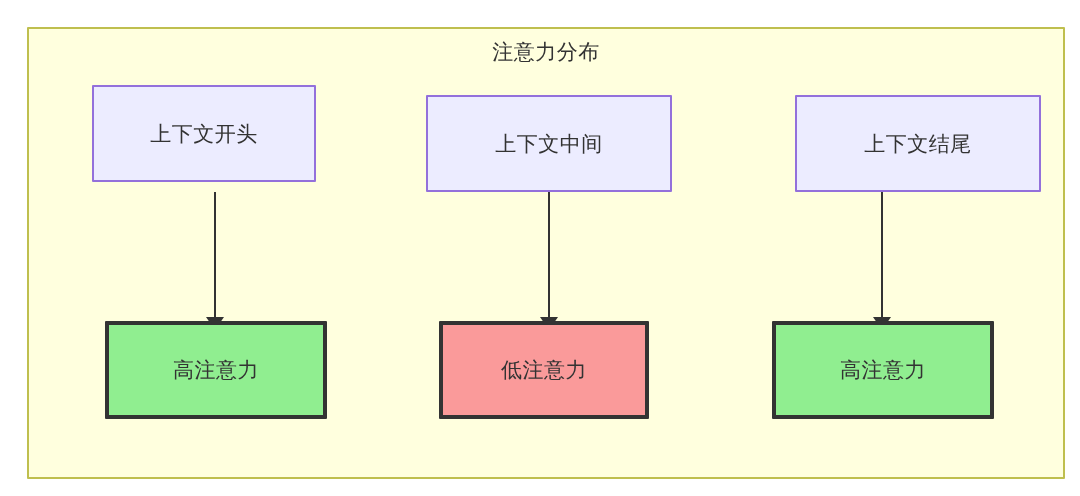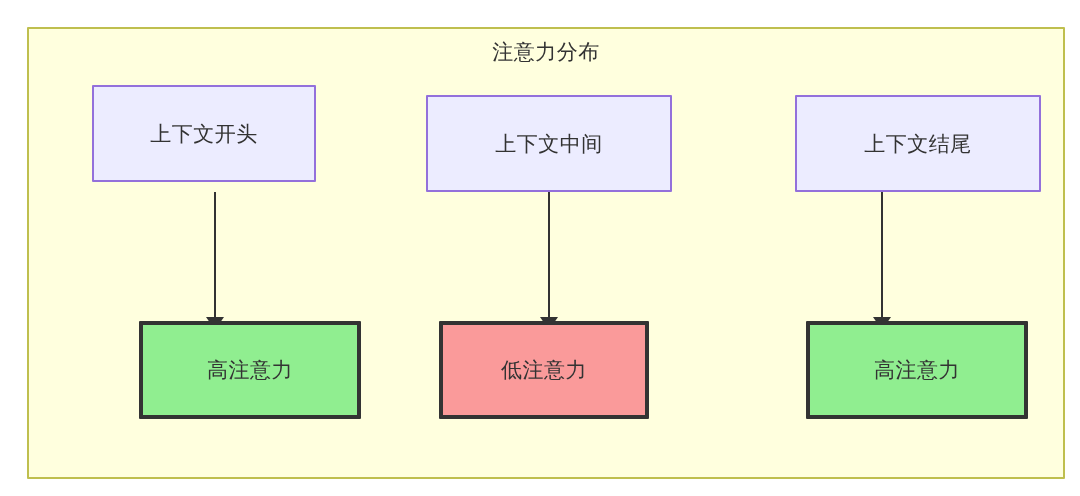--- a/index.html
+++ b/index.html
@@ -65,21 +65,20 @@
     border-radius: 1px;
   }
 
   .node.result {
     border: 4px solid #333333;
     border-radius: 1px;
   }
 
   .node.result.high {
     background: #90ee90;
-    margin-left: 34px;
   }
 
   .node.result.low {
     background: #fa9a9a;
   }
 
   
   .edge {
     position: absolute;
     width: 2px;

